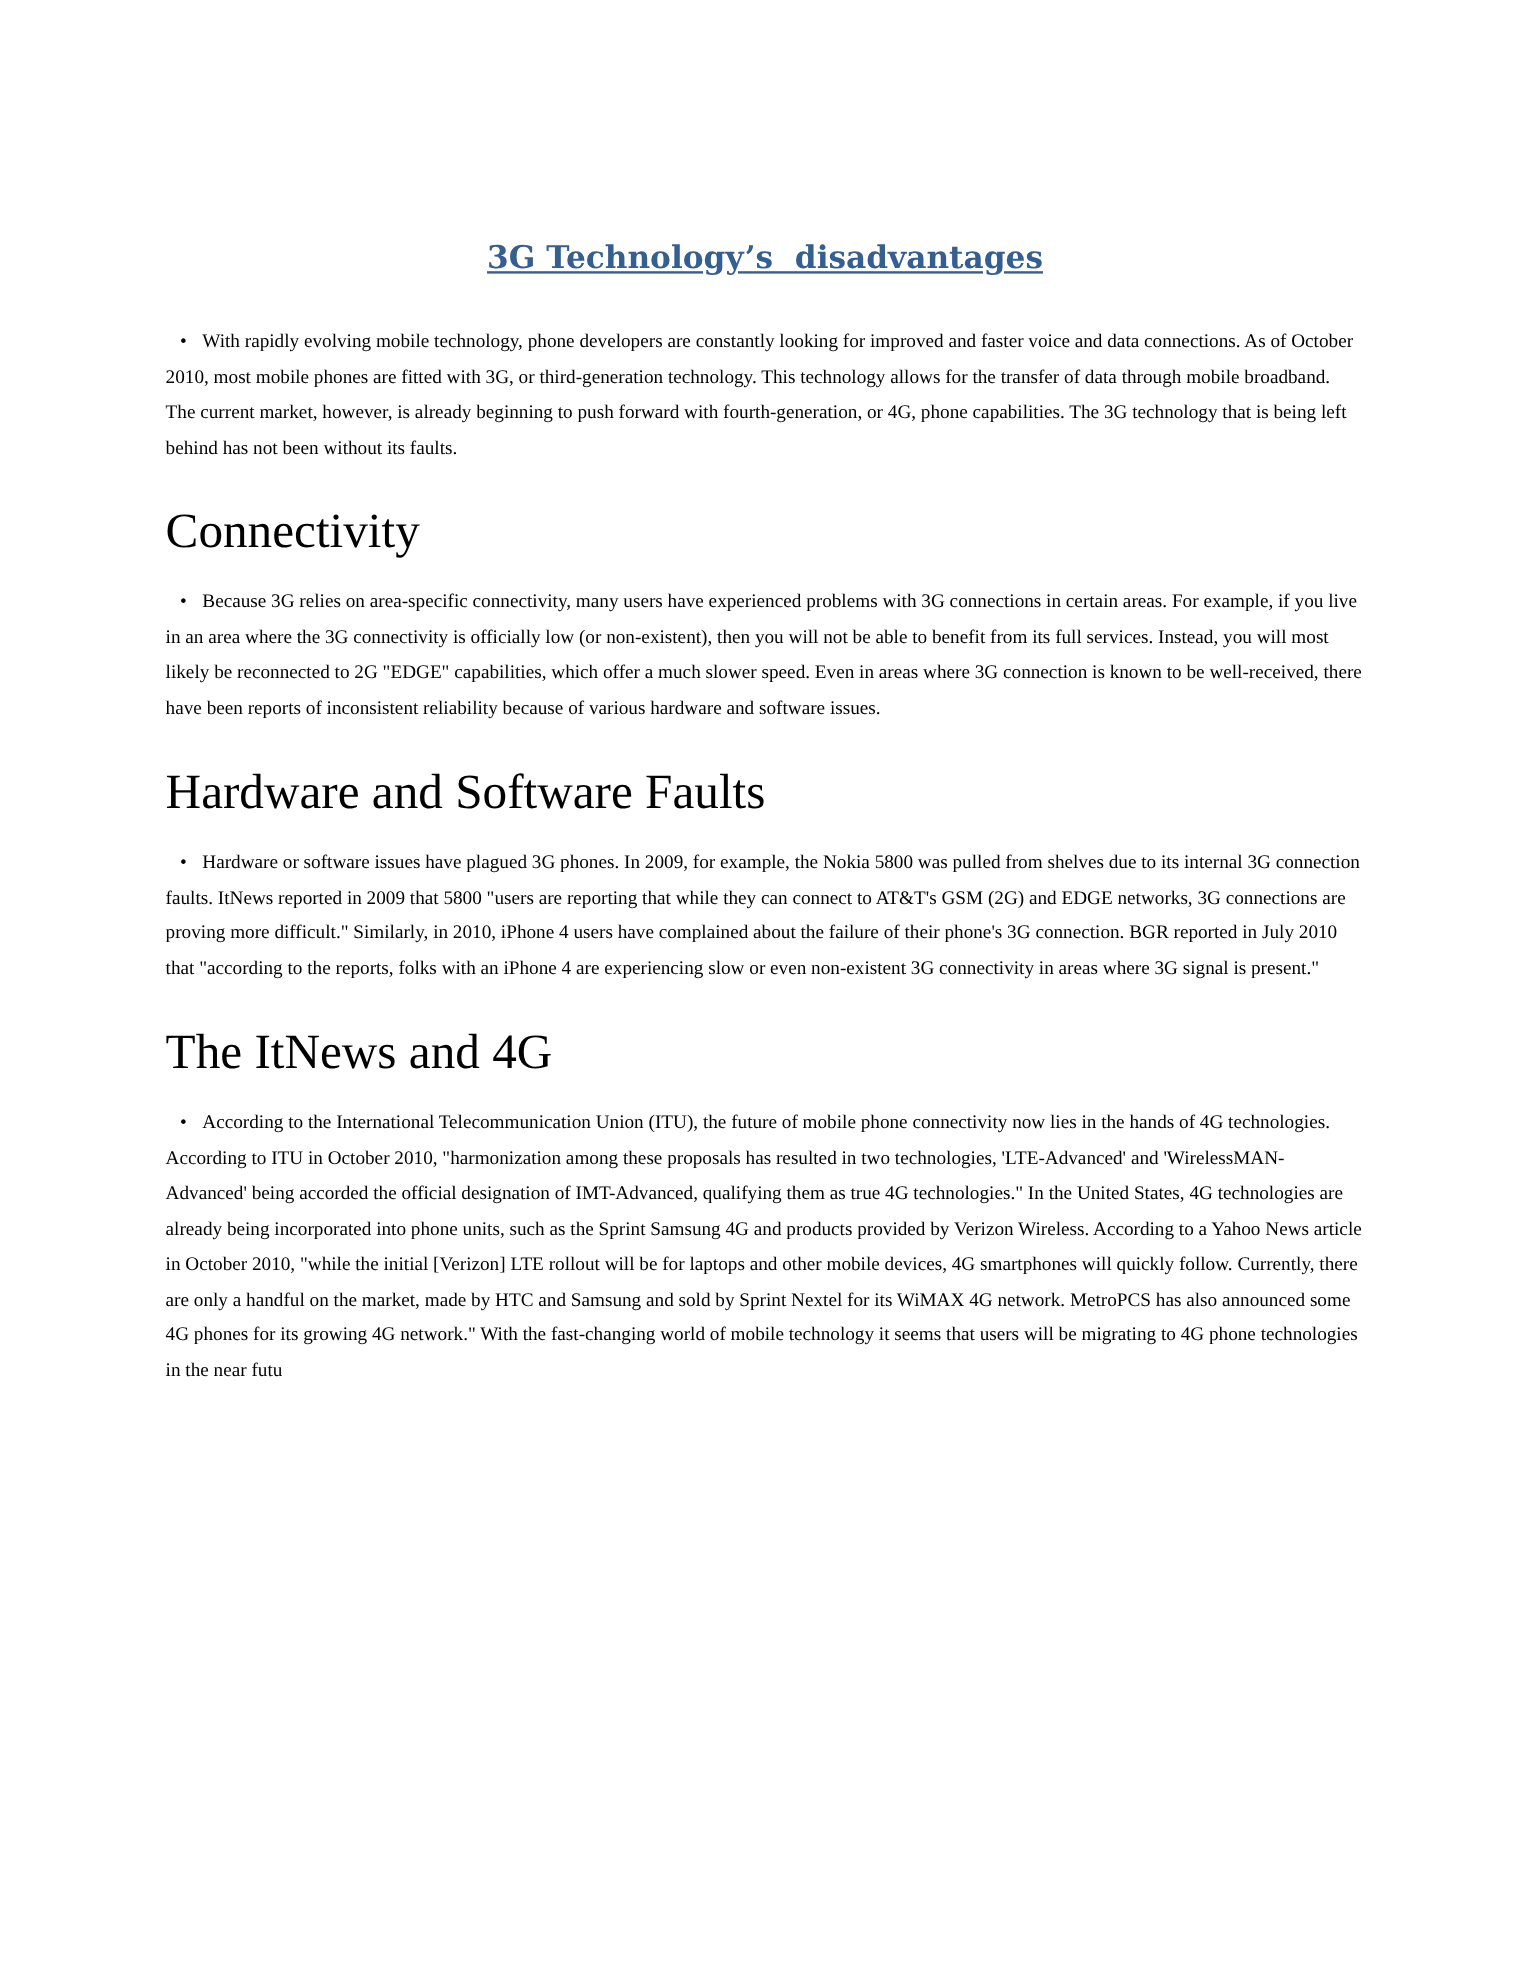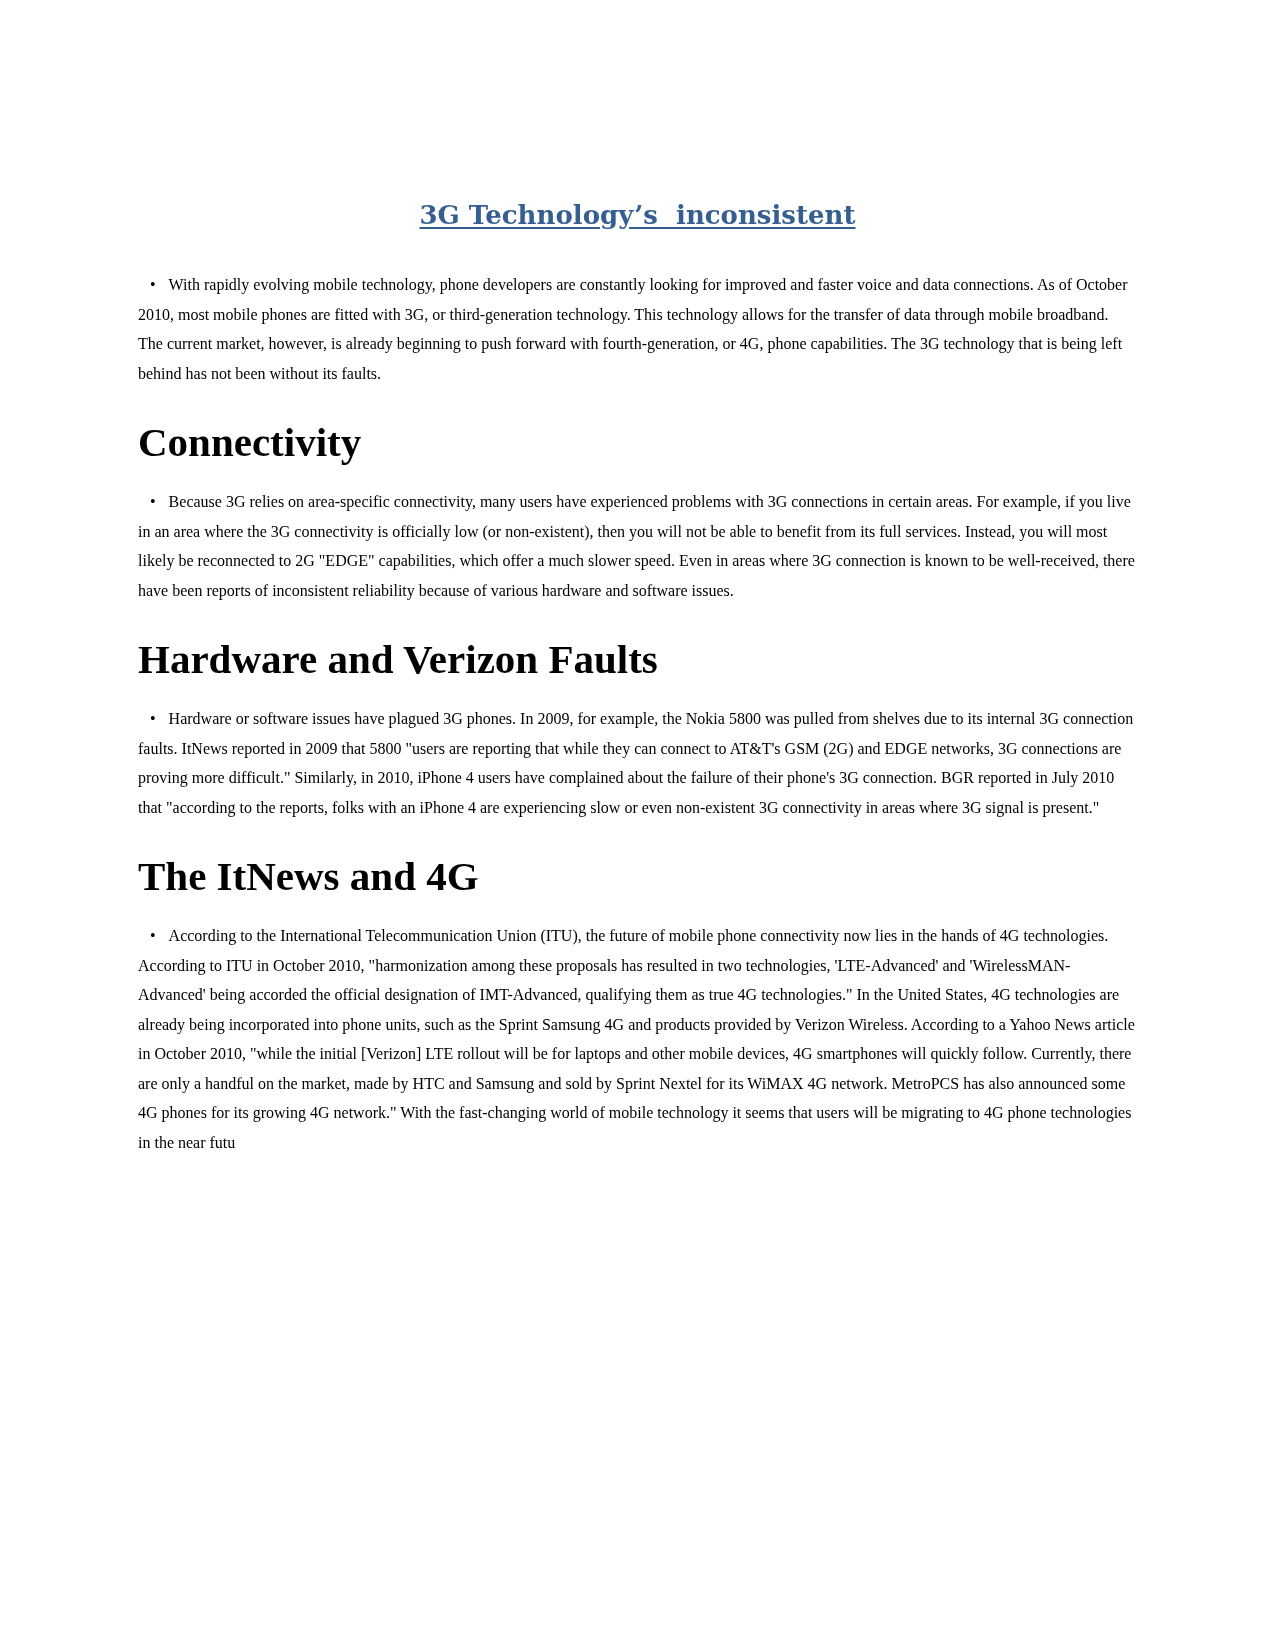--- a/index.html
+++ b/index.html
@@ -27,57 +27,57 @@
     text-align: center;
     text-decoration: underline;
     text-underline-offset: 3px;
     white-space: pre-wrap;
     margin: 0 0 38px 0;
   }
   .section-heading {
     font-family: "Liberation Serif", serif;
     font-size: 41px;
     line-height: 47px;
-    font-weight: 700;
+    font-weight: 400;
     color: #000000;
     margin: 31px 0 21px 0;
   }
   .bullet-para {
     font-size: 16px;
     line-height: 29.5px;
     margin: 0;
     text-indent: 12px;
     text-align: left;
   }
   .bullet-marker {
     padding-right: 13px;
   }
 </style>
 </head>
 <body>
 
 <div class="page">
 
-  <h1 class="doc-title">3G Technology’s  inconsistent</h1>
+  <h1 class="doc-title">3G Technology’s  disadvantages</h1>
 
   <section>
     <p class="bullet-para">
       <span class="bullet-marker">•</span><span>With rapidly evolving mobile technology, phone developers are constantly looking for improved and faster voice and data connections. As of October 2010, most mobile phones are fitted with 3G, or third-generation technology. This technology allows for the transfer of data through mobile broadband. The current market, however, is already beginning to push forward with fourth-generation, or 4G, phone capabilities. The 3G technology that is being left behind has not been without its faults.</span>
     </p>
   </section>
 
   <section>
     <h2 class="section-heading">Connectivity</h2>
     <p class="bullet-para">
       <span class="bullet-marker">•</span><span>Because 3G relies on area-specific connectivity, many users have experienced problems with 3G connections in certain areas. For example, if you live in an area where the 3G connectivity is officially low (or non-existent), then you will not be able to benefit from its full services. Instead, you will most likely be reconnected to 2G "EDGE" capabilities, which offer a much slower speed. Even in areas where 3G connection is known to be well-received, there have been reports of inconsistent reliability because of various hardware and software issues.</span>
     </p>
   </section>
 
   <section>
-    <h2 class="section-heading">Hardware and Verizon Faults</h2>
+    <h2 class="section-heading">Hardware and Software Faults</h2>
     <p class="bullet-para">
       <span class="bullet-marker">•</span><span>Hardware or software issues have plagued 3G phones. In 2009, for example, the Nokia 5800 was pulled from shelves due to its internal 3G connection faults. ItNews reported in 2009 that 5800 "users are reporting that while they can connect to AT&amp;T's GSM (2G) and EDGE networks, 3G connections are proving more difficult." Similarly, in 2010, iPhone 4 users have complained about the failure of their phone's 3G connection. BGR reported in July 2010 that "according to the reports, folks with an iPhone 4 are experiencing slow or even non-existent 3G connectivity in areas where 3G signal is present."</span>
     </p>
   </section>
 
   <section>
     <h2 class="section-heading">The ItNews and 4G</h2>
     <p class="bullet-para">
       <span class="bullet-marker">•</span><span>According to the International Telecommunication Union (ITU), the future of mobile phone connectivity now lies in the hands of 4G technologies. According to ITU in October 2010, "harmonization among these proposals has resulted in two technologies, 'LTE-Advanced' and 'WirelessMAN-Advanced' being accorded the official designation of IMT-Advanced, qualifying them as true 4G technologies." In the United States, 4G technologies are already being incorporated into phone units, such as the Sprint Samsung 4G and products provided by Verizon Wireless. According to a Yahoo News article in October 2010, "while the initial [Verizon] LTE rollout will be for laptops and other mobile devices, 4G smartphones will quickly follow. Currently, there are only a handful on the market, made by HTC and Samsung and sold by Sprint Nextel for its WiMAX 4G network. MetroPCS has also announced some 4G phones for its growing 4G network." With the fast-changing world of mobile technology it seems that users will be migrating to 4G phone technologies in the near futu</span>
     </p>

